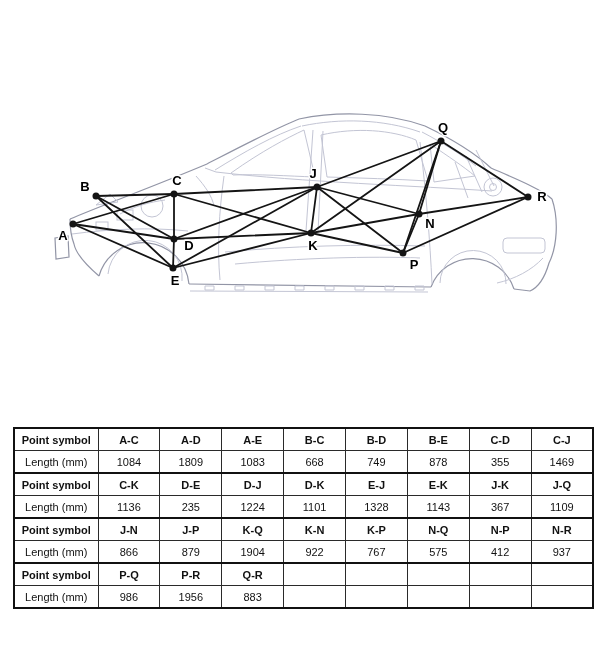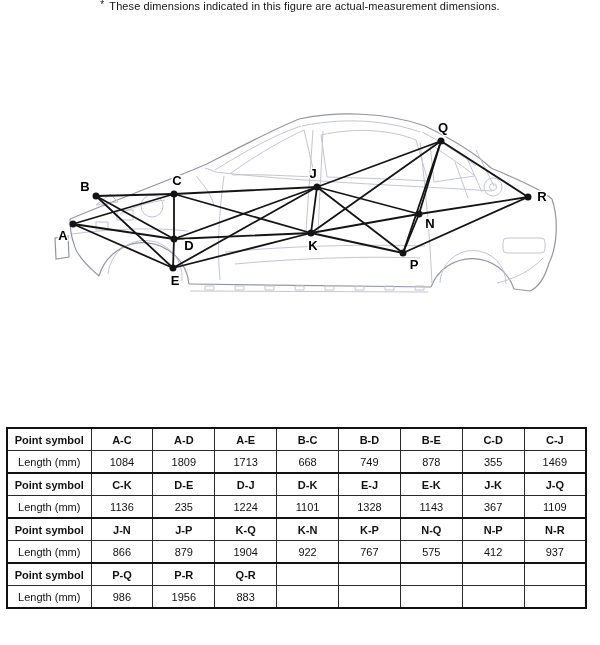--- a/index.html
+++ b/index.html
@@ -20,21 +20,21 @@
     paint-order:stroke;stroke:#ffffff;stroke-width:3px;stroke-linejoin:round;
     text-anchor:middle;
   }
   
   #note{
     position:absolute;left:0;top:382;width:600px;text-align:center;
     font-size:11px;color:#151515;letter-spacing:0.1px;
   }
   #note .marker{position:relative;top:-2px;font-size:10px;margin-right:5px;}
   
-  #dim-table-wrap{position:absolute;left:6px;top:427px;}
+  #dim-table-wrap{position:absolute;left:13px;top:427px;}
   table{border-collapse:collapse;table-layout:fixed;width:581px;border:2px solid #111;}
   col.headcol{width:84px;}
   td{
     border:1px solid #2a2a2a;text-align:center;vertical-align:middle;
     height:21px;padding:0;font-size:11px;color:#111;overflow:hidden;white-space:nowrap;
   }
   tr.point-row td{border-top:2px solid #111;font-weight:bold;}
   tr.length-row td{border-top:1px solid #2a2a2a;font-weight:normal;}
   td.rowhead{font-weight:bold;}
 </style>
@@ -142,23 +142,20 @@
         <text x="430" y="228" class="pt-label">N</text>
         <circle cx="403" cy="253" r="3.5" class="pt-dot"></circle>
         <text x="414" y="269" class="pt-label">P</text>
         <circle cx="441" cy="141" r="3.5" class="pt-dot"></circle>
         <text x="443" y="132" class="pt-label">Q</text>
         <circle cx="528" cy="197" r="3.5" class="pt-dot"></circle>
         <text x="542" y="201" class="pt-label">R</text>
       </g>
   </svg>
 
-  <div id="note">
-    <span class="marker">*</span><span>These dimensions indicated in this figure are actual-measurement dimensions.</span>
-  </div>
 
   <div id="dim-table-wrap">
     <table>
       <colgroup>
         <col class="headcol">
           <col>
           <col>
           <col>
           <col>
           <col>
@@ -175,21 +172,21 @@
             <td>B-C</td>
             <td>B-D</td>
             <td>B-E</td>
             <td>C-D</td>
             <td>C-J</td>
           </tr>
           <tr class="length-row">
             <td class="rowhead">Length (mm)</td>
             <td>1084</td>
             <td>1809</td>
-            <td>1713</td>
+            <td>1083</td>
             <td>668</td>
             <td>749</td>
             <td>878</td>
             <td>355</td>
             <td>1469</td>
           </tr>
           <tr class="point-row">
             <td class="rowhead">Point symbol</td>
             <td>C-K</td>
             <td>D-E</td>

